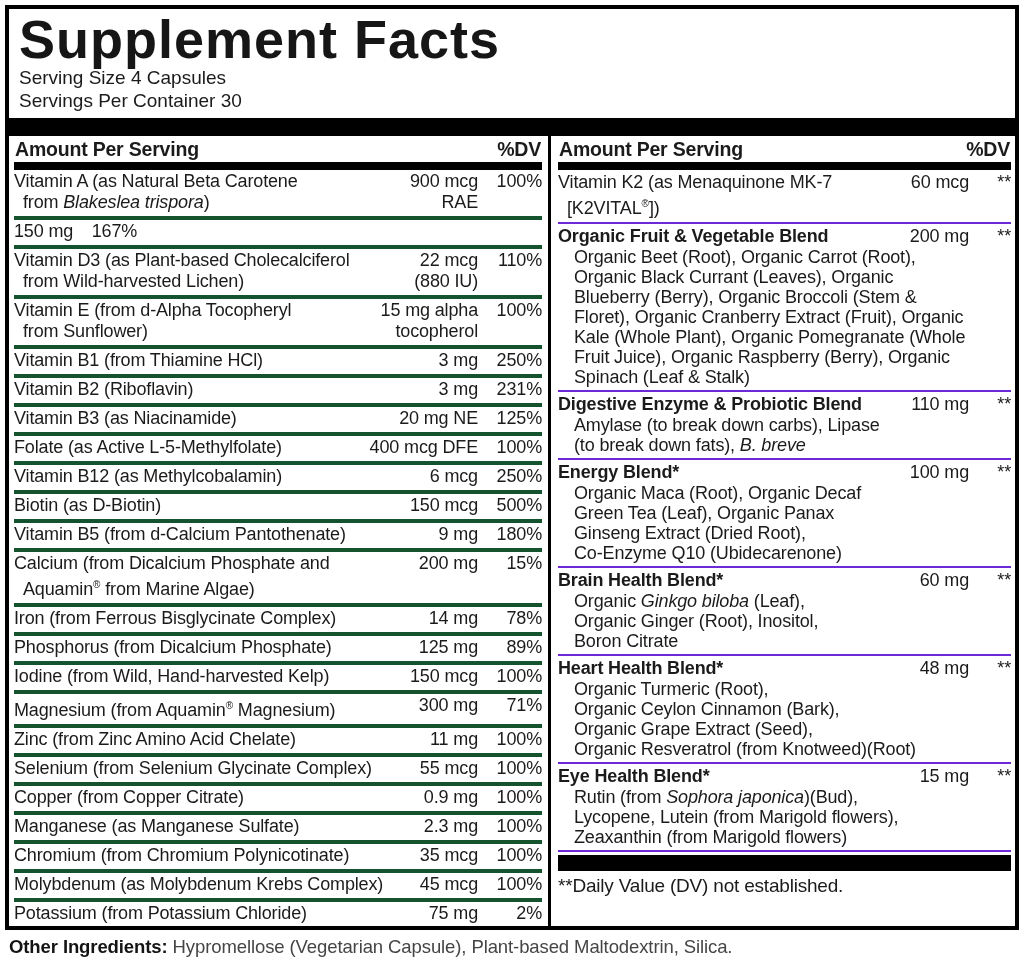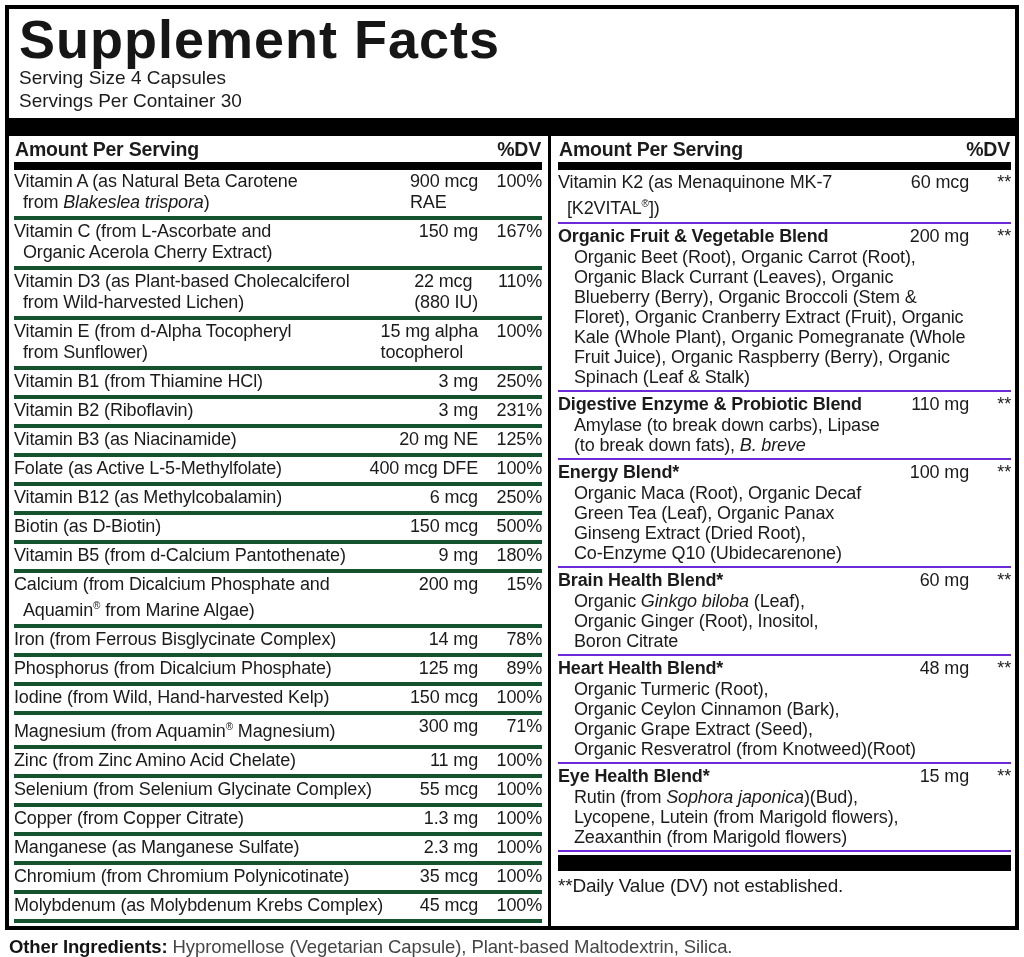--- a/index.html
+++ b/index.html
@@ -22,21 +22,21 @@
   .col-left{width:542px;border-right:3px solid #000;flex:0 0 auto;padding:0 6px 0 5px;}
   .col-right{flex:1 1 auto;padding:0 4px 0 7px;display:flex;flex-direction:column;}
   .chead{display:flex;justify-content:space-between;align-items:flex-end;
          font-weight:bold;font-size:19.5px;line-height:21px;padding:3px 1px 2px;letter-spacing:-0.2px;}
   .bar-med{height:8px;background:#000;}
   
   .row{display:flex;align-items:flex-start;border-bottom:4px solid #14532d;
        padding:1px 0 3px;font-size:18px;line-height:21px;letter-spacing:-0.15px;}
   .cell-name{flex:1 1 auto;min-width:0;white-space:nowrap;}
   .cell-name .cont{padding-left:9px;}
-  .cell-amt{flex:0 0 auto;white-space:nowrap;}
+  .cell-amt{flex:0 0 auto;text-align:right;white-space:nowrap;}
   .cell-dv{flex:0 0 64px;text-align:right;white-space:nowrap;}
   
   .rrow{border-bottom:2px solid #6d28d9;padding:2px 0 3px;font-size:18px;line-height:21px;letter-spacing:-0.15px;}
   .rhead{display:flex;align-items:flex-start;}
   .rhead .cell-name{white-space:nowrap;}
   .rhead .cell-amt{margin-left:6px;}
   .rhead .cell-dv{flex:0 0 42px;}
   .bd{font-weight:bold;}
   .sub{padding-left:16px;line-height:20px;}
   .endbar-right{height:16px;background:#000;margin-top:3px;}
@@ -69,24 +69,20 @@
               <div>Vitamin A (as Natural Beta Carotene</div>
               <div class="cont">from <span class="it">Blakeslea trispora</span>)</div>
             </div>
             <div class="cell-amt">
               <div>900 mcg</div>
               <div>RAE</div>
             </div>
             <div class="cell-dv">100%</div>
           </div>
           <div class="row">
-            <div class="cell-name">
-              <div>Vitamin C (from L-Ascorbate and</div>
-              <div class="cont">Organic Acerola Cherry Extract)</div>
-            </div>
             <div class="cell-amt">
               <div>150 mg</div>
             </div>
             <div class="cell-dv">167%</div>
           </div>
           <div class="row">
             <div class="cell-name">
               <div>Vitamin D3 (as Plant-based Cholecalciferol</div>
               <div class="cont">from Wild-harvested Lichen)</div>
             </div>
@@ -232,21 +228,21 @@
             <div class="cell-amt">
               <div>55 mcg</div>
             </div>
             <div class="cell-dv">100%</div>
           </div>
           <div class="row">
             <div class="cell-name">
               <div>Copper (from Copper Citrate)</div>
             </div>
             <div class="cell-amt">
-              <div>1.3 mg</div>
+              <div>0.9 mg</div>
             </div>
             <div class="cell-dv">100%</div>
           </div>
           <div class="row">
             <div class="cell-name">
               <div>Manganese (as Manganese Sulfate)</div>
             </div>
             <div class="cell-amt">
               <div>2.3 mg</div>
             </div>

